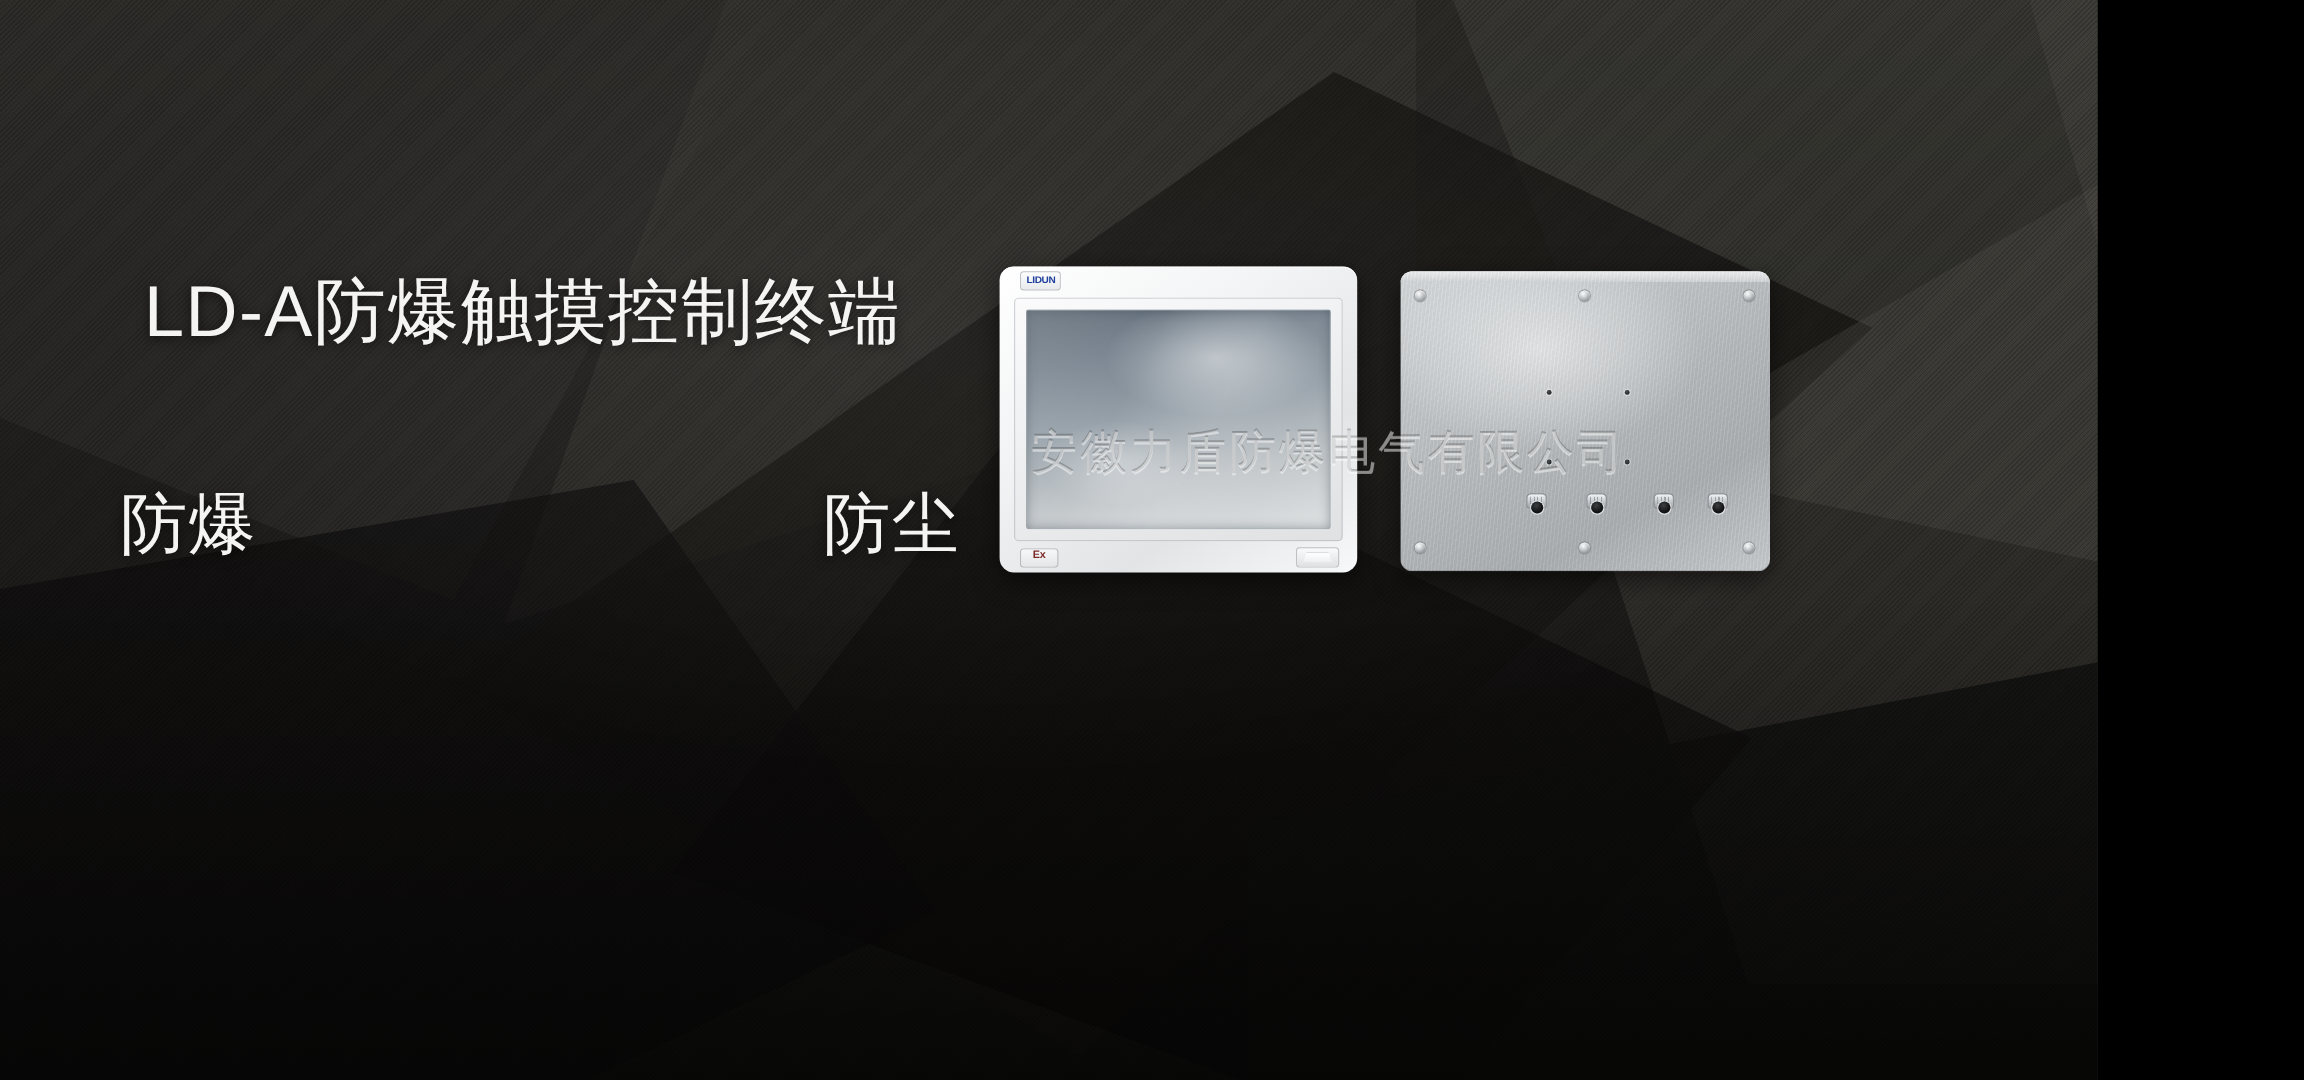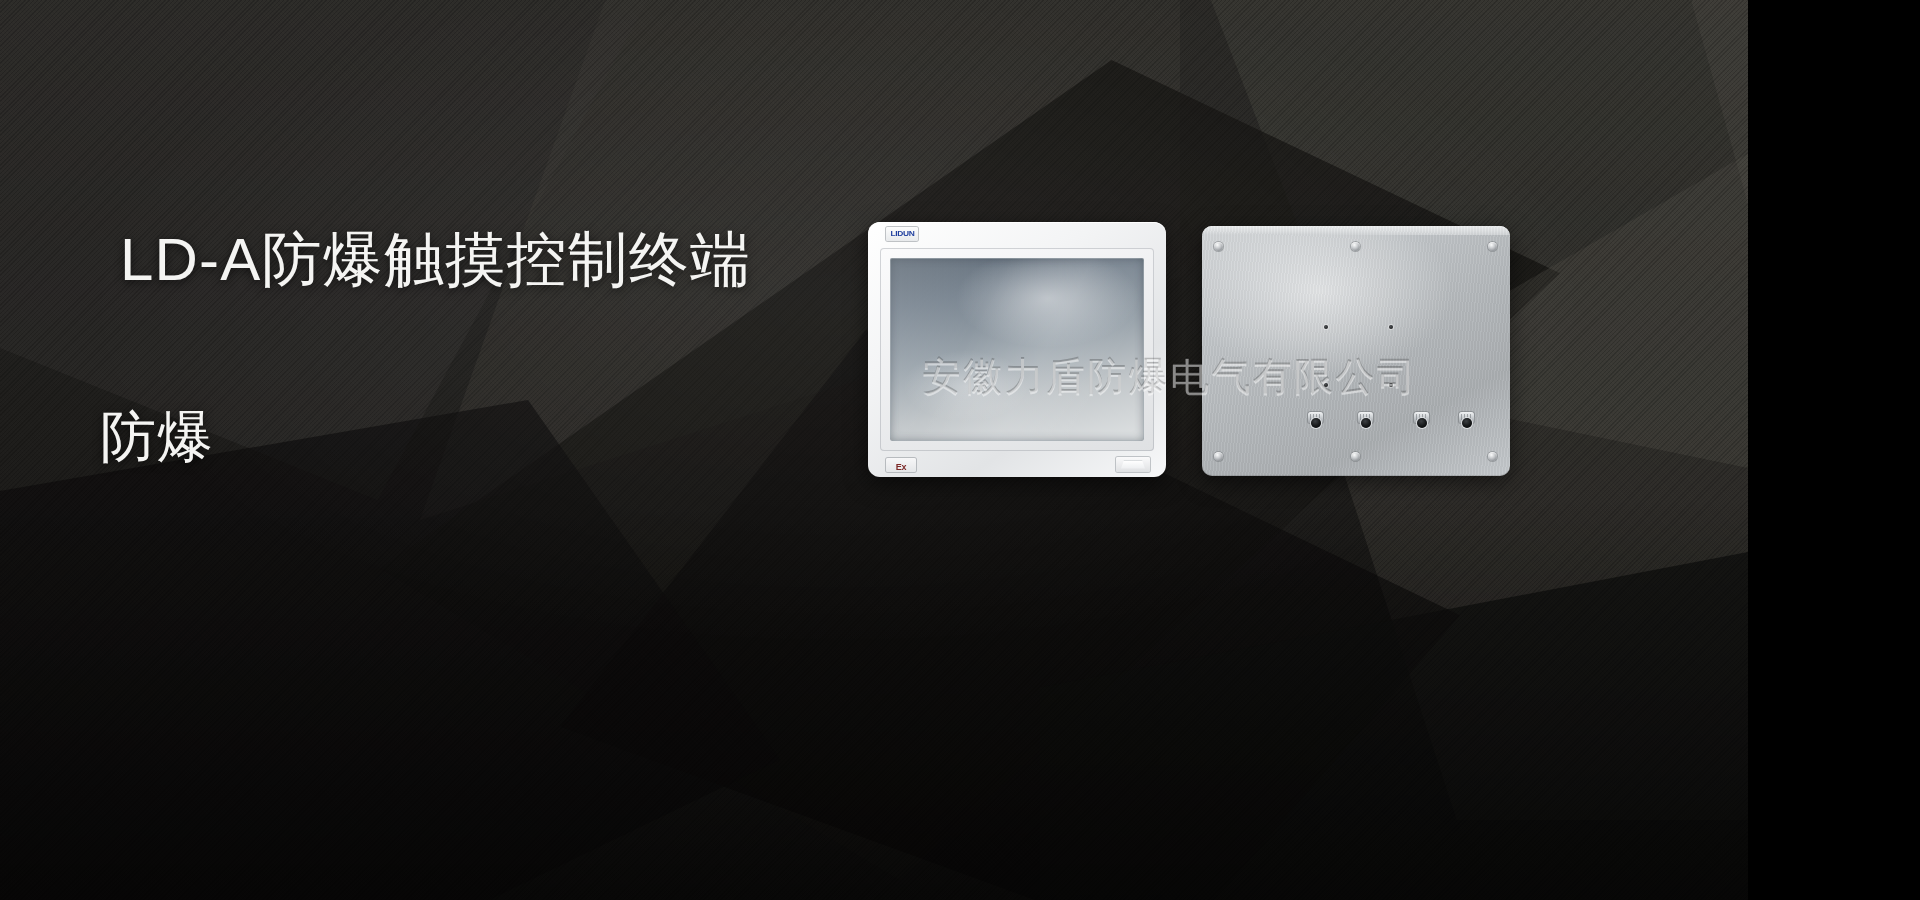--- a/index.html
+++ b/index.html
@@ -118,21 +118,21 @@
     color:#f4f4f2;
     font-weight:400;
     letter-spacing:.02em;
     white-space:nowrap;
     text-shadow:0 2px 10px rgba(0,0,0,.65);
   }
 
   
   .products{
     position:absolute;
-    left:868px; top:222px;
+    left:833px; top:222px;
     width:700px; height:270px;
   }
 
   
   .front{
     position:absolute;
     left:0; top:0;
     width:298px; height:255px;
     border-radius:12px;
     background:
@@ -181,21 +181,21 @@
     transform:scaleX(1.05);
     line-height:1;
   }
   .ex-badge{
     position:absolute;
     left:18px; bottom:5px;
     width:30px; height:14px;
     border-radius:2px;
     background:linear-gradient(180deg,#f7f7f8,#e4e6e8);
     box-shadow:0 0 0 1px rgba(150,155,160,.6);
-    display:flex; align-items:flex-end; justify-content:center;
+    display:flex; align-items:flex-start; justify-content:center;
   }
   .ex-mark{
     font-size:9px; font-weight:bold; color:#7d2a28; line-height:1;
     letter-spacing:-.02em;
   }
   .model-badge{
     position:absolute;
     right:16px; bottom:5px;
     width:34px; height:15px;
     border-radius:2px;
@@ -268,21 +268,20 @@
   .watermark{
     position:absolute;
     left:26px; top:128px;
     width:660px;
     font-size:39px;
     letter-spacing:.06em;
     white-space:nowrap;
     color:rgba(255,255,255,.10);
     text-shadow:0 1px 0 rgba(255,255,255,.45), 0 -1px 0 rgba(0,0,0,.22);
     pointer-events:none;
-    margin-left:28px;
   }
 </style>
 </head>
 <body>
 
 <div id="banner">
 
   <div class="bg-base"></div>
   <div class="facet f-topleft"></div>
   <div class="facet f-topmid"></div>
@@ -293,20 +292,21 @@
   <div class="facet f-centerdark"></div>
   <div class="facet f-lowerleft"></div>
   <div class="facet f-lowerright"></div>
   <div class="bg-weave"></div>
   <div class="bg-vignette"></div>
 
   <div class="title">LD-A防爆触摸控制终端</div>
 
   <div class="features">
     <div class="feature">防爆</div>
+    <div class="feature">防尘</div>
   </div>
 
   <div class="products">
 
     <div class="front">
       <div class="front-bevel"></div>
       <div class="screen">
         <div class="screen-sheen"></div>
       </div>
       <div class="brand-badge">

